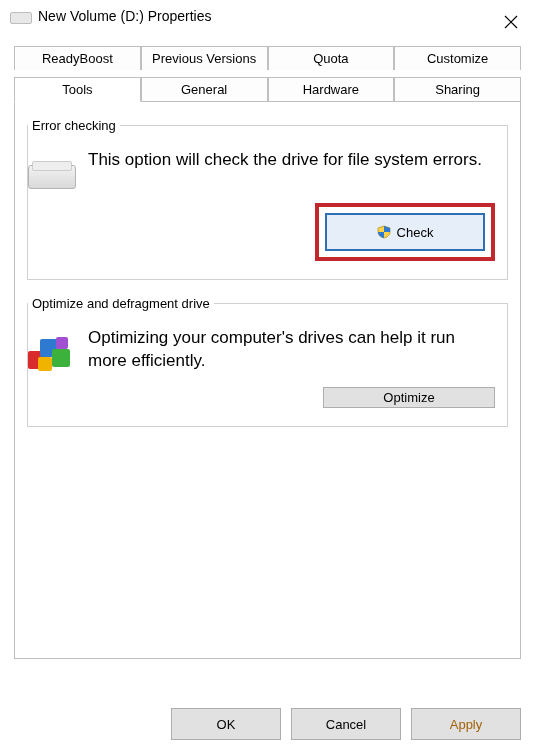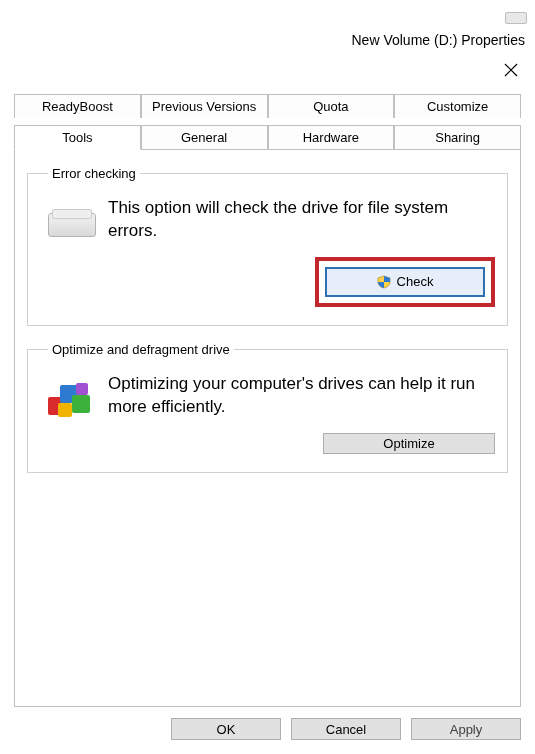--- a/index.html
+++ b/index.html
@@ -8,24 +8,23 @@
     font-family: "Segoe UI", Tahoma, sans-serif;
     font-size: 13px;
     background: #fff;
     color: #000;
     width: 535px;
     height: 754px;
     overflow: hidden;
   }
   .titlebar {
     display: flex;
-    align-items: flex-end;
+    align-items: flex-start;
     padding: 8px 10px 6px 10px;
     gap: 8px;
-    flex-direction: column;
   }
   .titlebar .title { flex: 1; font-size: 14px; }
   .titlebar .close {
     width: 28px; height: 28px;
     display: flex; align-items: center; justify-content: center;
     font-size: 18px; cursor: default;
   }
   .drive-ico {
     width: 20px; height: 16px; position: relative;
   }
@@ -61,21 +60,21 @@
     border: 1px solid #bfbfbf;
     background: #fff;
     height: 558px;
     padding: 10px 10px;
     position: relative;
     z-index:1;
   }
   fieldset.group {
     border: 1px solid #d0d0d0;
     margin: 6px 2px 16px 2px;
-    padding: 14px 12px 18px 20px;
+    padding: 14px 12px 18px 0;
     position: relative;
   }
   fieldset.group legend {
     font-size: 13px;
     padding: 0 4px;
     color: #000;
   }
   .row {
     display: flex; gap: 14px; align-items: flex-start;
   }
@@ -110,40 +109,40 @@
     font-family: inherit; font-size: 13px;
     cursor: default;
     display:inline-flex;align-items:center;justify-content:center;gap:6px;
   }
   .highlight-box {
     border: 4px solid #c1272d;
     padding: 6px;
     display:inline-block;
   }
   button.checkbtn {
-    min-width: 160px; height:30px;
+    min-width: 160px; height:38px;
     background:#e6eef9;
     border:2px solid #2f6fb3;
     font-family:inherit; font-size:13px;
     display:inline-flex;align-items:center;justify-content:center;gap:6px;
   }
   .shield {
     width:14px;height:14px;display:inline-block;
   }
   .bottom-buttons {
     position: absolute;
     bottom: 14px; right: 14px;
     display: flex; gap: 10px;
   }
   .bottom-buttons button {
-    width: 110px; height: 22px;
+    width: 110px; height: 32px;
     background:#e1e1e1; border:1px solid #adadad;
     font-family:inherit; font-size:13px;
   }
-  .bottom-buttons button.disabled { color:#404040; }
+  .bottom-buttons button.disabled { color:#a16207; }
 </style>
 </head>
 <body>
 
 <div class="titlebar">
   <span class="drive-ico"></span>
   <span class="title">New Volume (D:) Properties</span>
   <div class="close">
     <svg width="14" height="14" viewBox="0 0 14 14">
       <line x1="1" y1="1" x2="13" y2="13" stroke="#000" stroke-width="1.2"></line>

